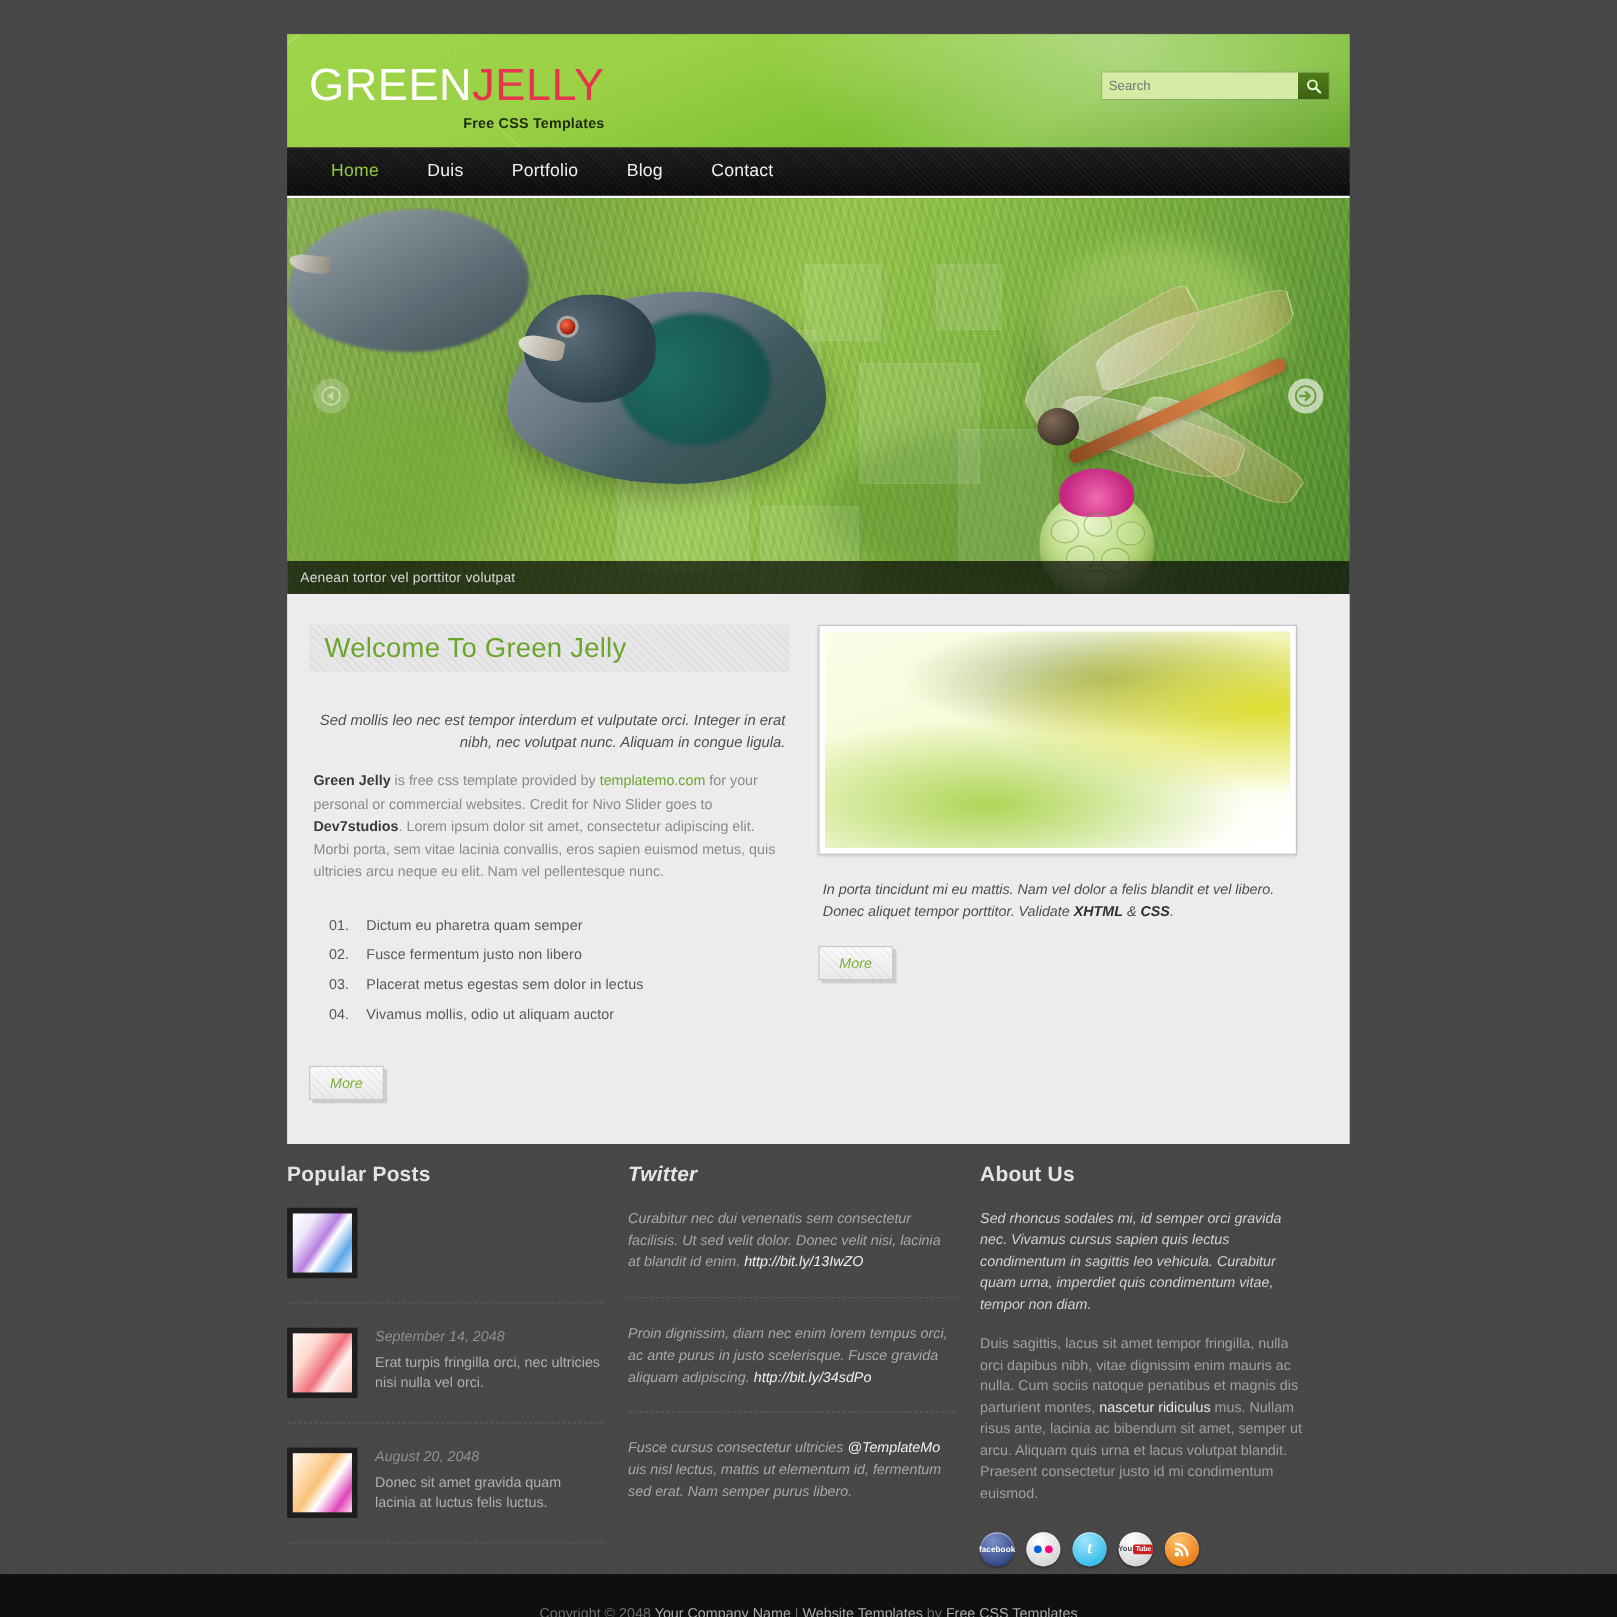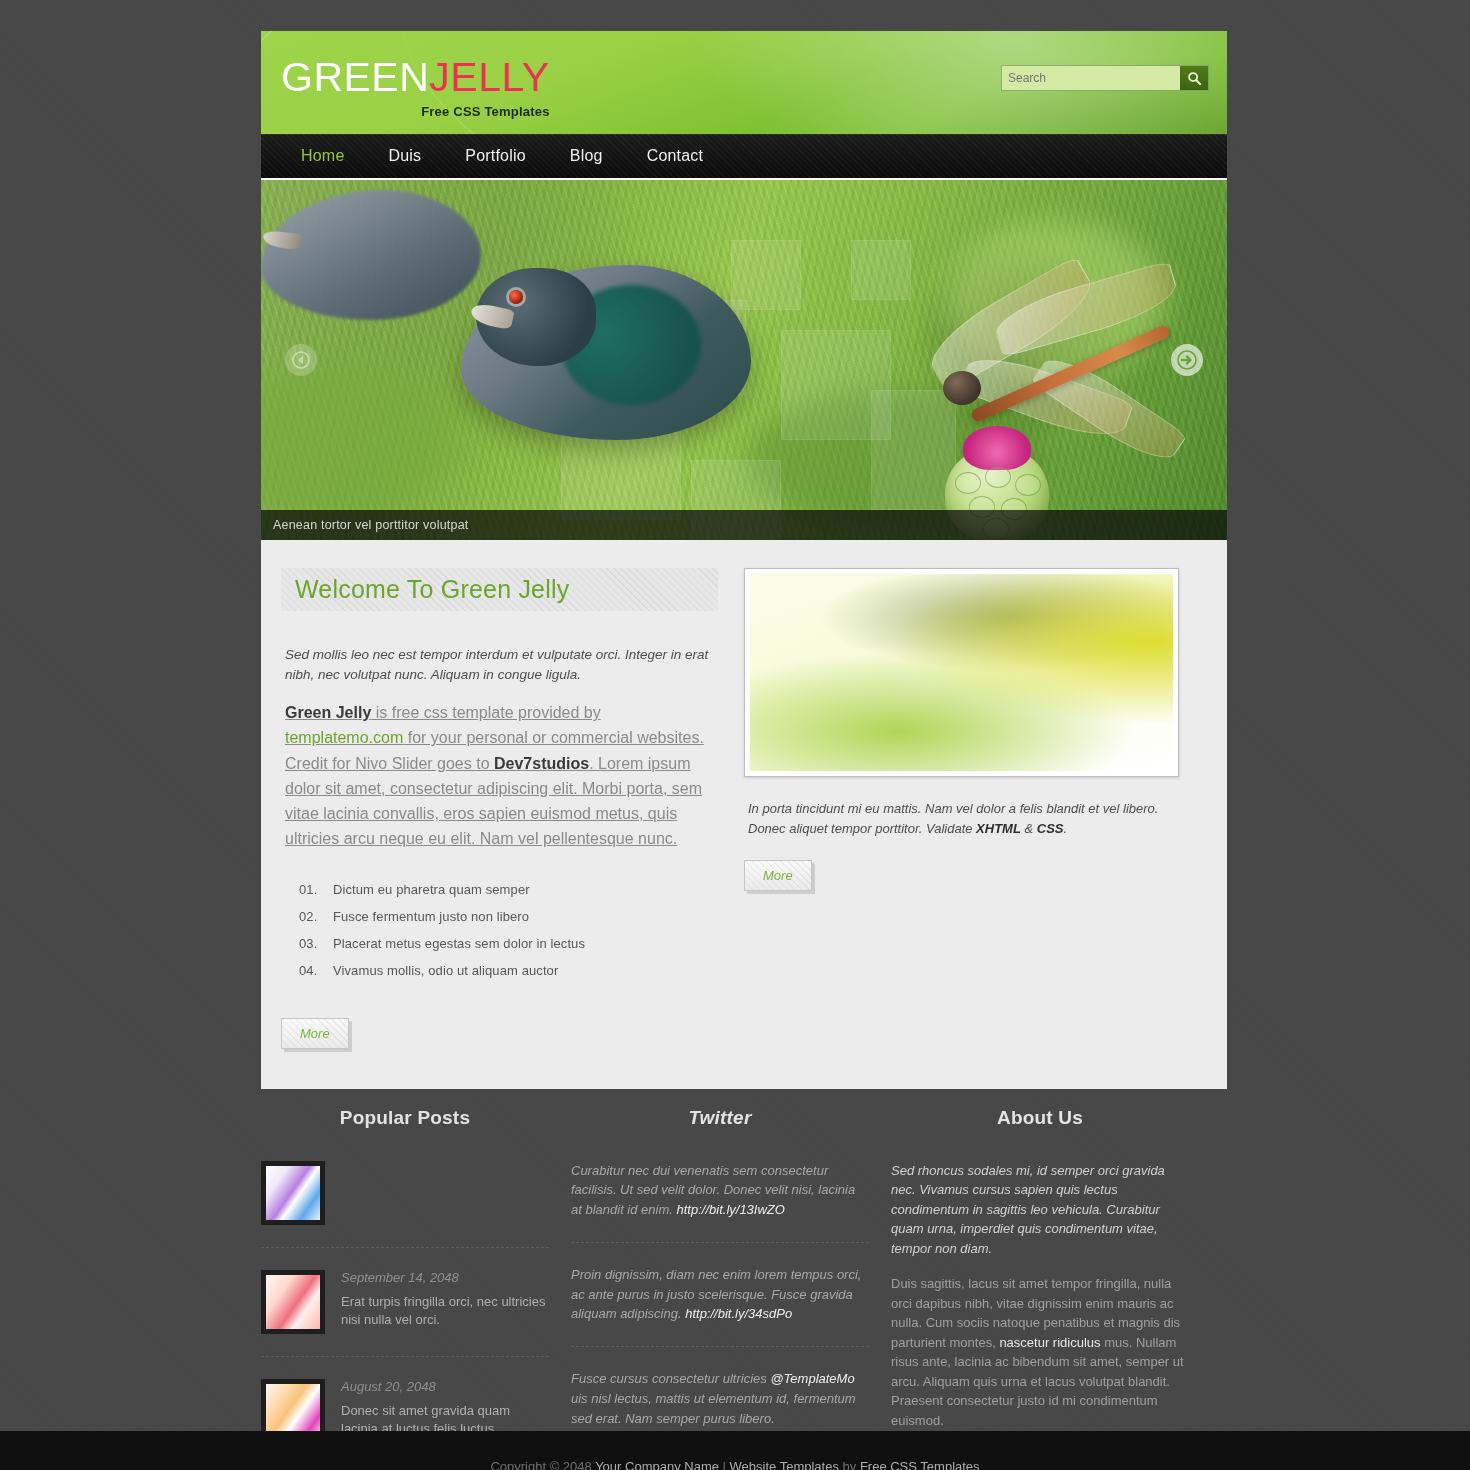--- a/index.html
+++ b/index.html
@@ -310,27 +310,27 @@
     letter-spacing: 0.2px;
   }
 
   .intro {
     font-style: italic;
     color: #4d4d4d;
     font-size: 13.5px;
     line-height: 1.45;
     margin-bottom: 16px;
     padding: 0 4px;
+    text-align: right;
   }
   .body-p {
     color: #8a8a8a;
-    font-size: 16px;
+    font-size: 13px;
     line-height: 1.58;
     padding: 0 4px;
-    text-decoration: underline;
   }
   .body-p b { color: #3a3a3a; font-weight: bold; }
   .body-p a { color: #6ca52e; text-decoration: none; }
 
   ol.numlist {
     list-style: none;
     margin: 30px 0 0 18px;
     padding: 0;
   }
   ol.numlist li {
@@ -398,23 +398,22 @@
   }
   .fcol { padding-right: 22px; }
   .fcol1 { width: 310px; padding-left: 0px; }
   .fcol2 { width: 320px; font-style: italic; }
   .fcol3 { width: 320px; }
 
   .fcol h3 {
     color: #e4e4e4;
     font-size: 19px;
     font-weight: bold;
-    margin-bottom: 32px;
+    margin-bottom: 18px;
     letter-spacing: 0.2px;
-    text-align: center;
   }
 
   .post {
     display: flex;
     gap: 16px;
     padding-bottom: 22px;
     border-bottom: 1px dashed #5e5e5e;
     margin-bottom: 22px;
   }
   .post:last-child { border-bottom: 1px dashed #5e5e5e; }

